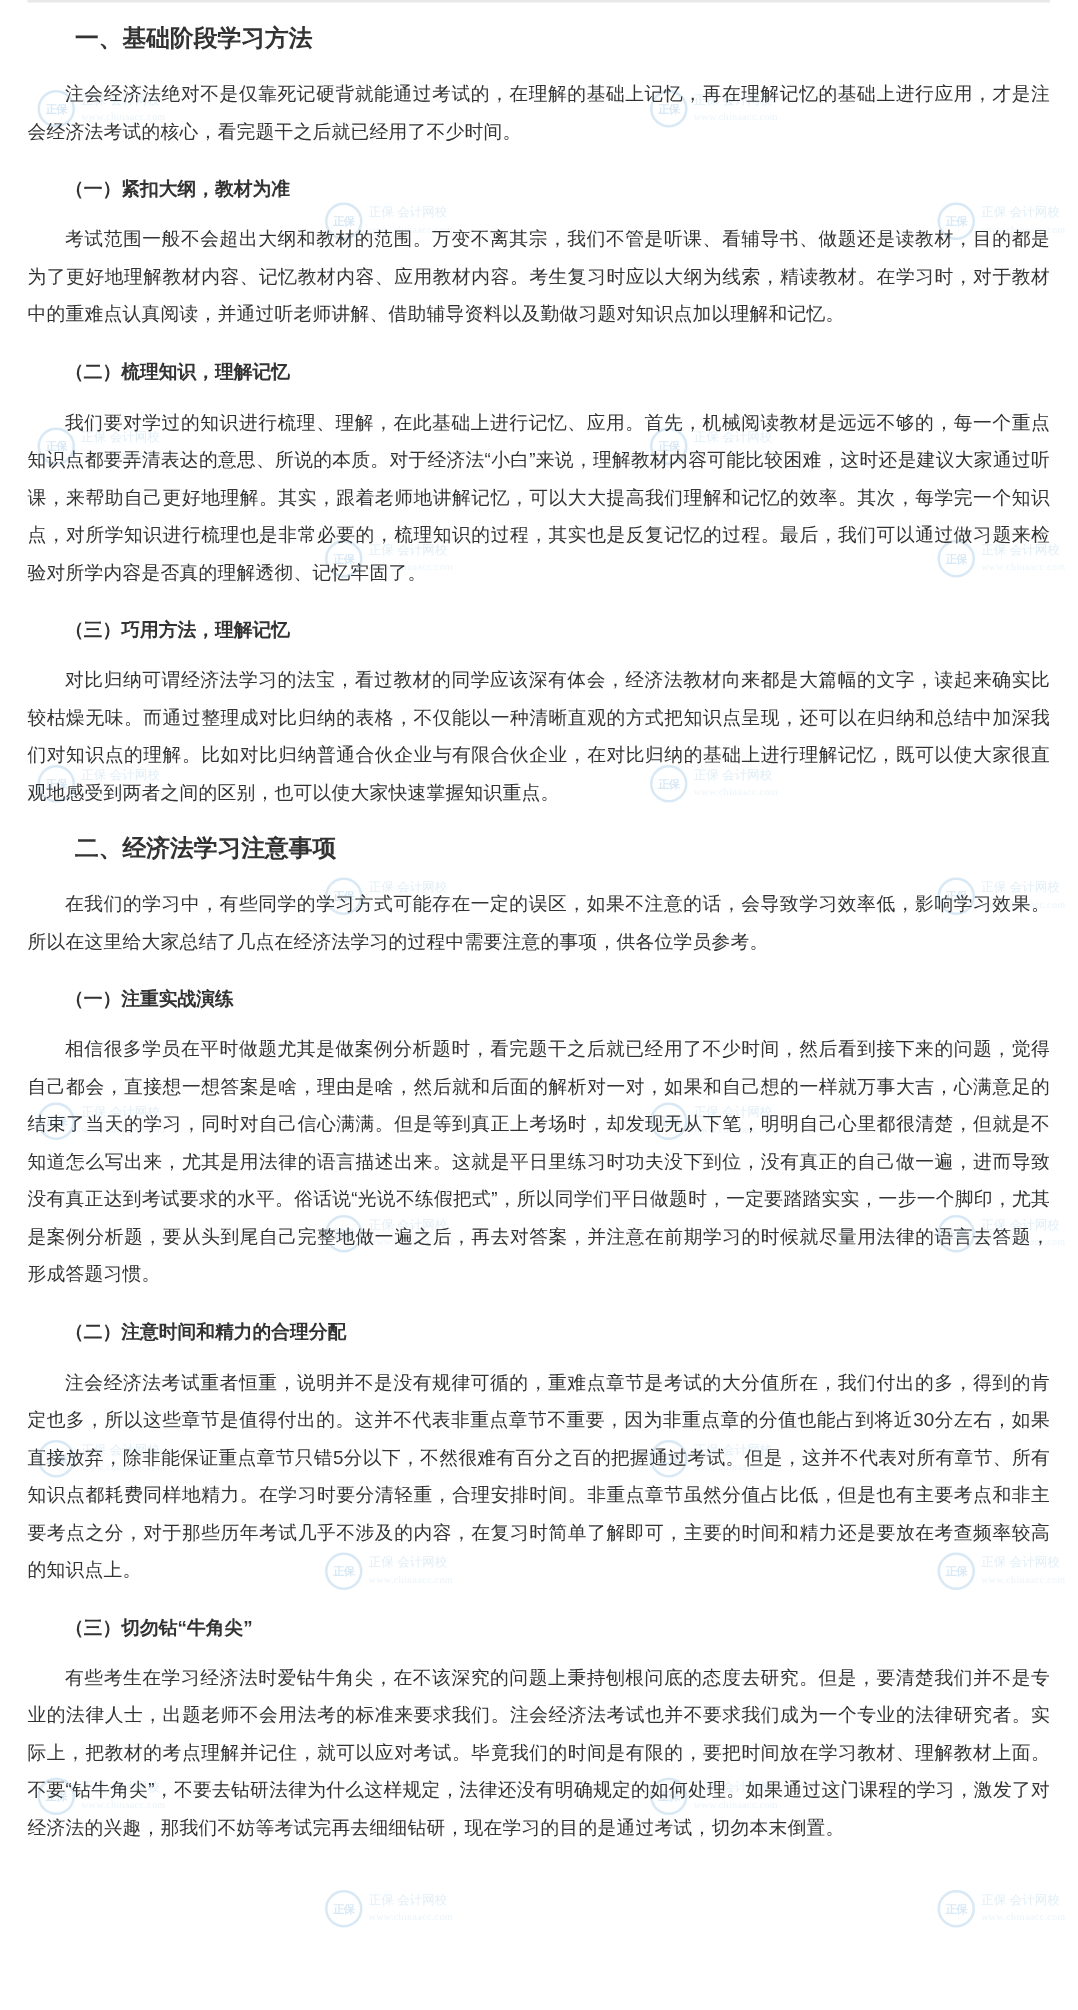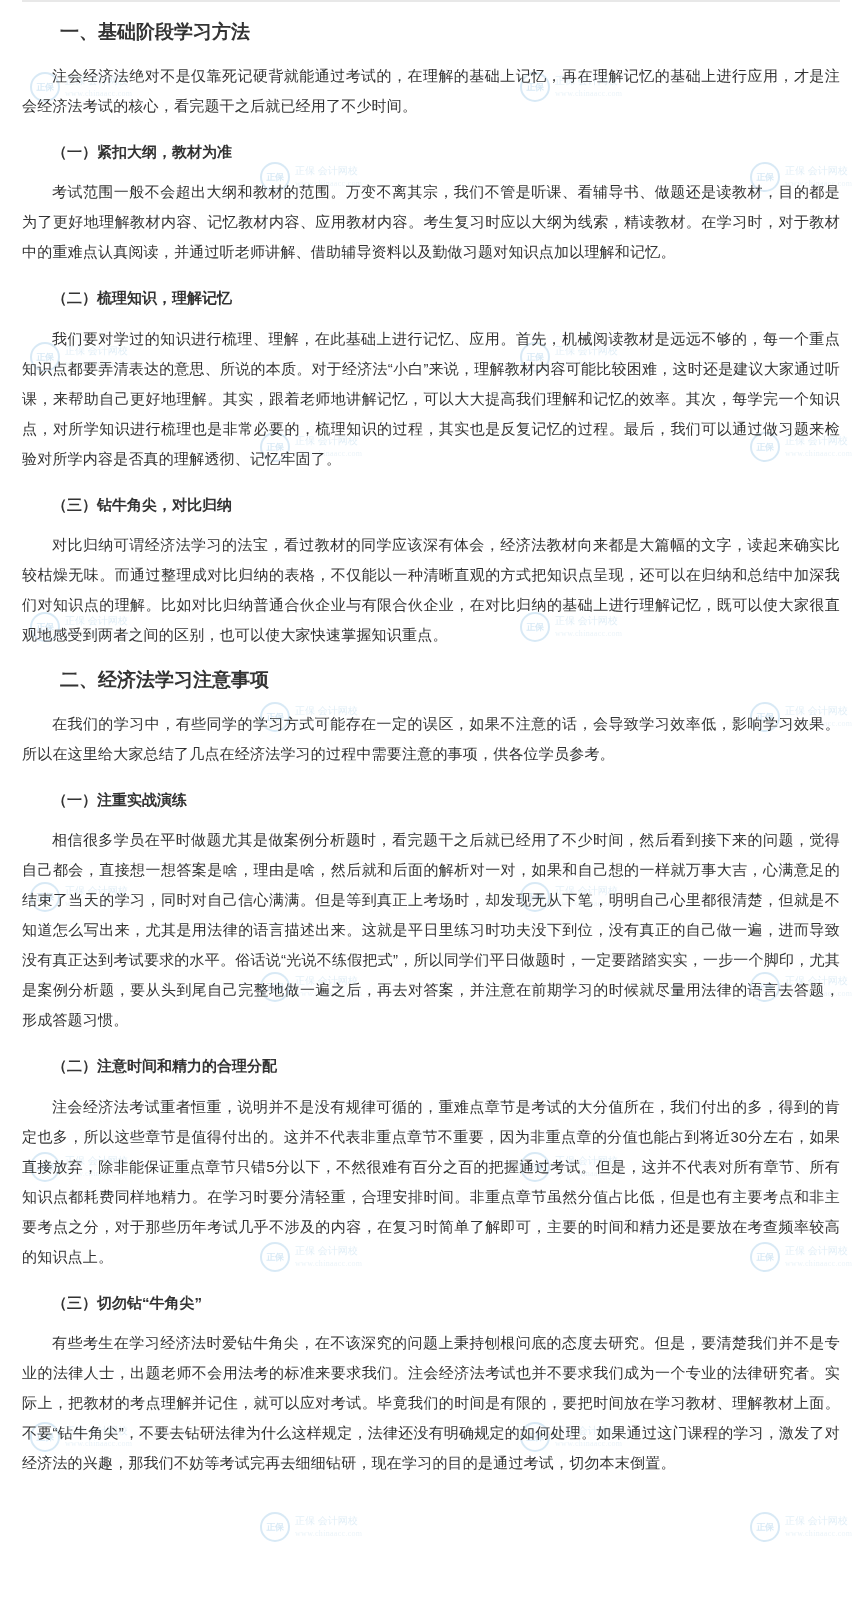--- a/index.html
+++ b/index.html
@@ -282,21 +282,21 @@
 
   <div class="content">
     <div class="top-rule"></div>
     <div id="blocks">
         <h2 class="section-title">一、基础阶段学习方法</h2>
         <p class="para">注会经济法绝对不是仅靠死记硬背就能通过考试的，在理解的基础上记忆，再在理解记忆的基础上进行应用，才是注会经济法考试的核心，看完题干之后就已经用了不少时间。</p>
         <h3 class="sub-title">（一）紧扣大纲，教材为准</h3>
         <p class="para">考试范围一般不会超出大纲和教材的范围。万变不离其宗，我们不管是听课、看辅导书、做题还是读教材，目的都是为了更好地理解教材内容、记忆教材内容、应用教材内容。考生复习时应以大纲为线索，精读教材。在学习时，对于教材中的重难点认真阅读，并通过听老师讲解、借助辅导资料以及勤做习题对知识点加以理解和记忆。</p>
         <h3 class="sub-title">（二）梳理知识，理解记忆</h3>
         <p class="para">我们要对学过的知识进行梳理、理解，在此基础上进行记忆、应用。首先，机械阅读教材是远远不够的，每一个重点知识点都要弄清表达的意思、所说的本质。对于经济法“小白”来说，理解教材内容可能比较困难，这时还是建议大家通过听课，来帮助自己更好地理解。其实，跟着老师地讲解记忆，可以大大提高我们理解和记忆的效率。其次，每学完一个知识点，对所学知识进行梳理也是非常必要的，梳理知识的过程，其实也是反复记忆的过程。最后，我们可以通过做习题来检验对所学内容是否真的理解透彻、记忆牢固了。</p>
-        <h3 class="sub-title">（三）钻牛角尖，对比归纳</h3>
+        <h3 class="sub-title">（三）巧用方法，理解记忆</h3>
         <p class="para">对比归纳可谓经济法学习的法宝，看过教材的同学应该深有体会，经济法教材向来都是大篇幅的文字，读起来确实比较枯燥无味。而通过整理成对比归纳的表格，不仅能以一种清晰直观的方式把知识点呈现，还可以在归纳和总结中加深我们对知识点的理解。比如对比归纳普通合伙企业与有限合伙企业，在对比归纳的基础上进行理解记忆，既可以使大家很直观地感受到两者之间的区别，也可以使大家快速掌握知识重点。</p>
         <h2 class="section-title">二、经济法学习注意事项</h2>
         <p class="para">在我们的学习中，有些同学的学习方式可能存在一定的误区，如果不注意的话，会导致学习效率低，影响学习效果。所以在这里给大家总结了几点在经济法学习的过程中需要注意的事项，供各位学员参考。</p>
         <h3 class="sub-title">（一）注重实战演练</h3>
         <p class="para">相信很多学员在平时做题尤其是做案例分析题时，看完题干之后就已经用了不少时间，然后看到接下来的问题，觉得自己都会，直接想一想答案是啥，理由是啥，然后就和后面的解析对一对，如果和自己想的一样就万事大吉，心满意足的结束了当天的学习，同时对自己信心满满。但是等到真正上考场时，却发现无从下笔，明明自己心里都很清楚，但就是不知道怎么写出来，尤其是用法律的语言描述出来。这就是平日里练习时功夫没下到位，没有真正的自己做一遍，进而导致没有真正达到考试要求的水平。俗话说“光说不练假把式”，所以同学们平日做题时，一定要踏踏实实，一步一个脚印，尤其是案例分析题，要从头到尾自己完整地做一遍之后，再去对答案，并注意在前期学习的时候就尽量用法律的语言去答题，形成答题习惯。</p>
         <h3 class="sub-title">（二）注意时间和精力的合理分配</h3>
         <p class="para">注会经济法考试重者恒重，说明并不是没有规律可循的，重难点章节是考试的大分值所在，我们付出的多，得到的肯定也多，所以这些章节是值得付出的。这并不代表非重点章节不重要，因为非重点章的分值也能占到将近30分左右，如果直接放弃，除非能保证重点章节只错5分以下，不然很难有百分之百的把握通过考试。但是，这并不代表对所有章节、所有知识点都耗费同样地精力。在学习时要分清轻重，合理安排时间。非重点章节虽然分值占比低，但是也有主要考点和非主要考点之分，对于那些历年考试几乎不涉及的内容，在复习时简单了解即可，主要的时间和精力还是要放在考查频率较高的知识点上。</p>
         <h3 class="sub-title">（三）切勿钻“牛角尖”</h3>
         <p class="para">有些考生在学习经济法时爱钻牛角尖，在不该深究的问题上秉持刨根问底的态度去研究。但是，要清楚我们并不是专业的法律人士，出题老师不会用法考的标准来要求我们。注会经济法考试也并不要求我们成为一个专业的法律研究者。实际上，把教材的考点理解并记住，就可以应对考试。毕竟我们的时间是有限的，要把时间放在学习教材、理解教材上面。不要“钻牛角尖”，不要去钻研法律为什么这样规定，法律还没有明确规定的如何处理。如果通过这门课程的学习，激发了对经济法的兴趣，那我们不妨等考试完再去细细钻研，现在学习的目的是通过考试，切勿本末倒置。</p>
       </div>

